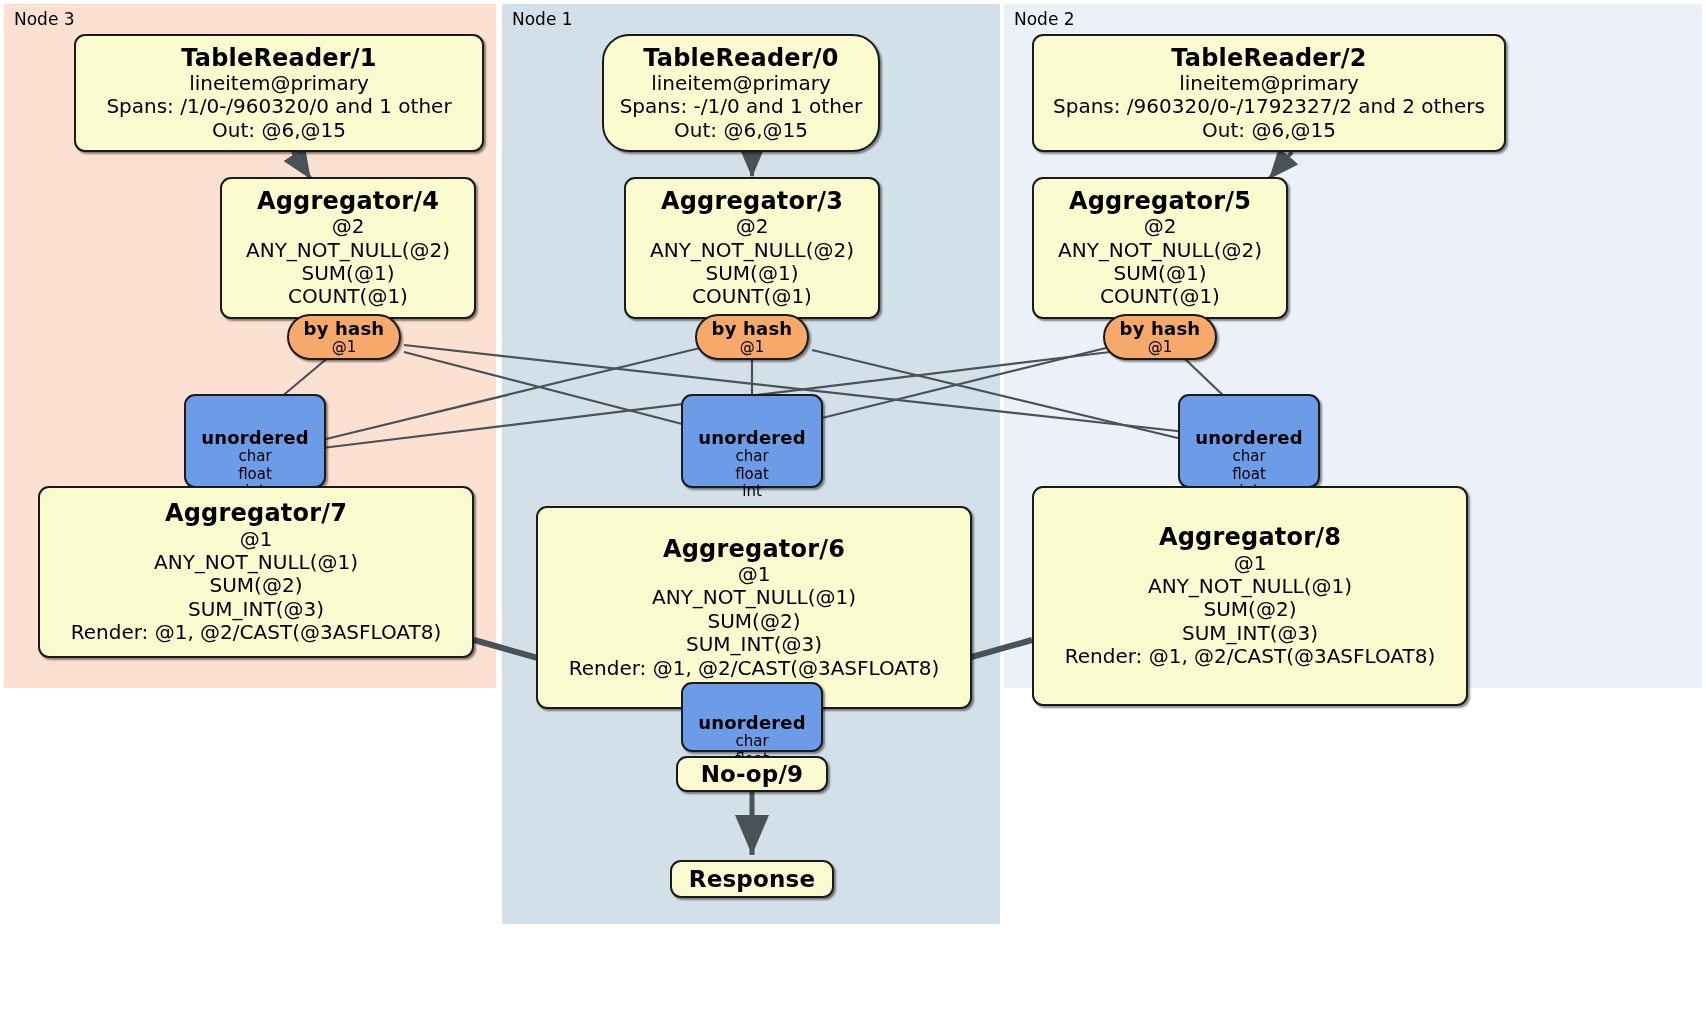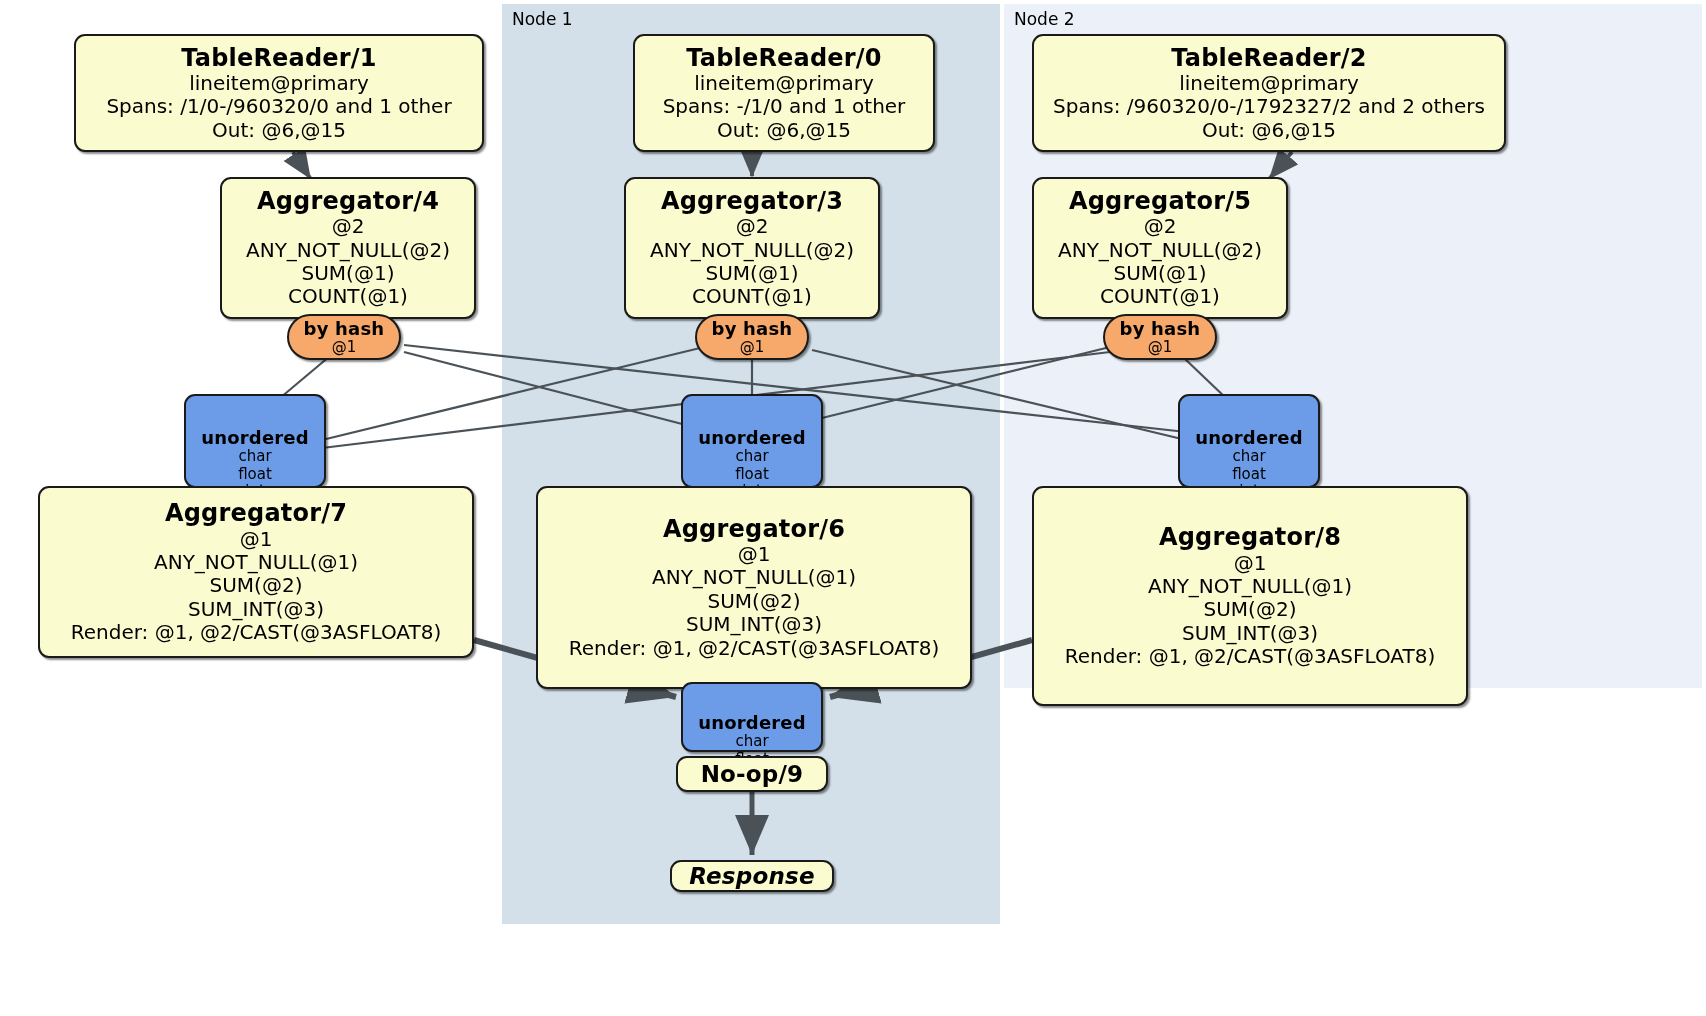--- a/index.html
+++ b/index.html
@@ -79,20 +79,23 @@
   .hash .sub { font-size: 15px; }
   .router .title { font-size: 18px; margin-top: 46px; }
   .router .sub { font-size: 15px; }
   .small-title { font-size: 23px; }
 </style>
 </head>
 <body>
 
 <div id="canvas">
 
+  <div class="region" style="left:4px; top:4px; width:492px; height:684px; background:#fce1d2;">
+    <span class="region-label">Node 3</span>
+  </div>
   <div class="region" style="left:502px; top:4px; width:498px; height:920px; background:#d3e0ea;">
     <span class="region-label">Node 1</span>
   </div>
   <div class="region" style="left:1004px; top:4px; width:698px; height:684px; background:#ecf1f9;">
     <span class="region-label">Node 2</span>
   </div>
 
   <svg id="edges" viewBox="0 0 1706 1016">
     <defs>
       <marker id="arrow" markerWidth="9" markerHeight="9" refX="7.2" refY="3.2" orient="auto" markerUnits="strokeWidth">
@@ -126,21 +129,21 @@
     <path d="M752,792 L752,855" stroke="#4a5257" stroke-width="5" fill="none" marker-end="url(#arrowThin)"></path>
   </svg>
 
   <div class="gbox proc" style="left:62px; top:34px; width:410px; height:118px;margin-left:12px;">
     <div class="title">TableReader/1</div>
     <div class="sub">lineitem@primary</div>
     <div class="sub">Spans: /1/0-/960320/0 and 1 other</div>
     <div class="sub">Out: @6,@15</div>
   </div>
 
-  <div class="gbox proc" style="left:633px; top:34px; width:302px; height:118px;">
+  <div class="gbox proc" style="left:602px; top:34px; width:278px; height:118px;border-radius:27px;">
     <div class="title">TableReader/0</div>
     <div class="sub">lineitem@primary</div>
     <div class="sub">Spans: -/1/0 and 1 other</div>
     <div class="sub">Out: @6,@15</div>
   </div>
 
   <div class="gbox proc" style="left:1032px; top:34px; width:474px; height:118px;">
     <div class="title">TableReader/2</div>
     <div class="sub">lineitem@primary</div>
     <div class="sub">Spans: /960320/0-/1792327/2 and 2 others</div>
@@ -205,21 +208,21 @@
 
   <div class="gbox proc" style="left:38px; top:486px; width:436px; height:172px;">
     <div class="title">Aggregator/7</div>
     <div class="sub">@1</div>
     <div class="sub">ANY_NOT_NULL(@1)</div>
     <div class="sub">SUM(@2)</div>
     <div class="sub">SUM_INT(@3)</div>
     <div class="sub">Render: @1, @2/CAST(@3ASFLOAT8)</div>
   </div>
 
-  <div class="gbox proc" style="left:536px; top:486px; width:436px; height:203px;align-items:center;">
+  <div class="gbox proc" style="left:536px; top:506px; width:436px; height:203px;align-items:center;">
     <div class="title">Aggregator/6</div>
     <div class="sub">@1</div>
     <div class="sub">ANY_NOT_NULL(@1)</div>
     <div class="sub">SUM(@2)</div>
     <div class="sub">SUM_INT(@3)</div>
     <div class="sub">Render: @1, @2/CAST(@3ASFLOAT8)</div>
   </div>
 
   <div class="gbox proc" style="left:1032px; top:486px; width:436px; height:220px;">
     <div class="title">Aggregator/8</div>
@@ -233,17 +236,17 @@
   <div class="gbox router" style="left:681px; top:682px; width:142px; height:70px;">
     <div class="title">unordered</div>
     <div class="sub">char</div>
     <div class="sub">float</div>
   </div>
 
   <div class="gbox proc" style="left:676px; top:756px; width:152px; height:36px;">
     <div class="title small-title">No-op/9</div>
   </div>
 
-  <div class="gbox proc" style="left:670px; top:860px; width:164px; height:32px;font-style:italic;">
+  <div class="gbox proc" style="left:670px; top:860px; width:164px; height:38px;">
     <div class="title small-title">Response</div>
   </div>
 
 </div>
 
 </body></html>

